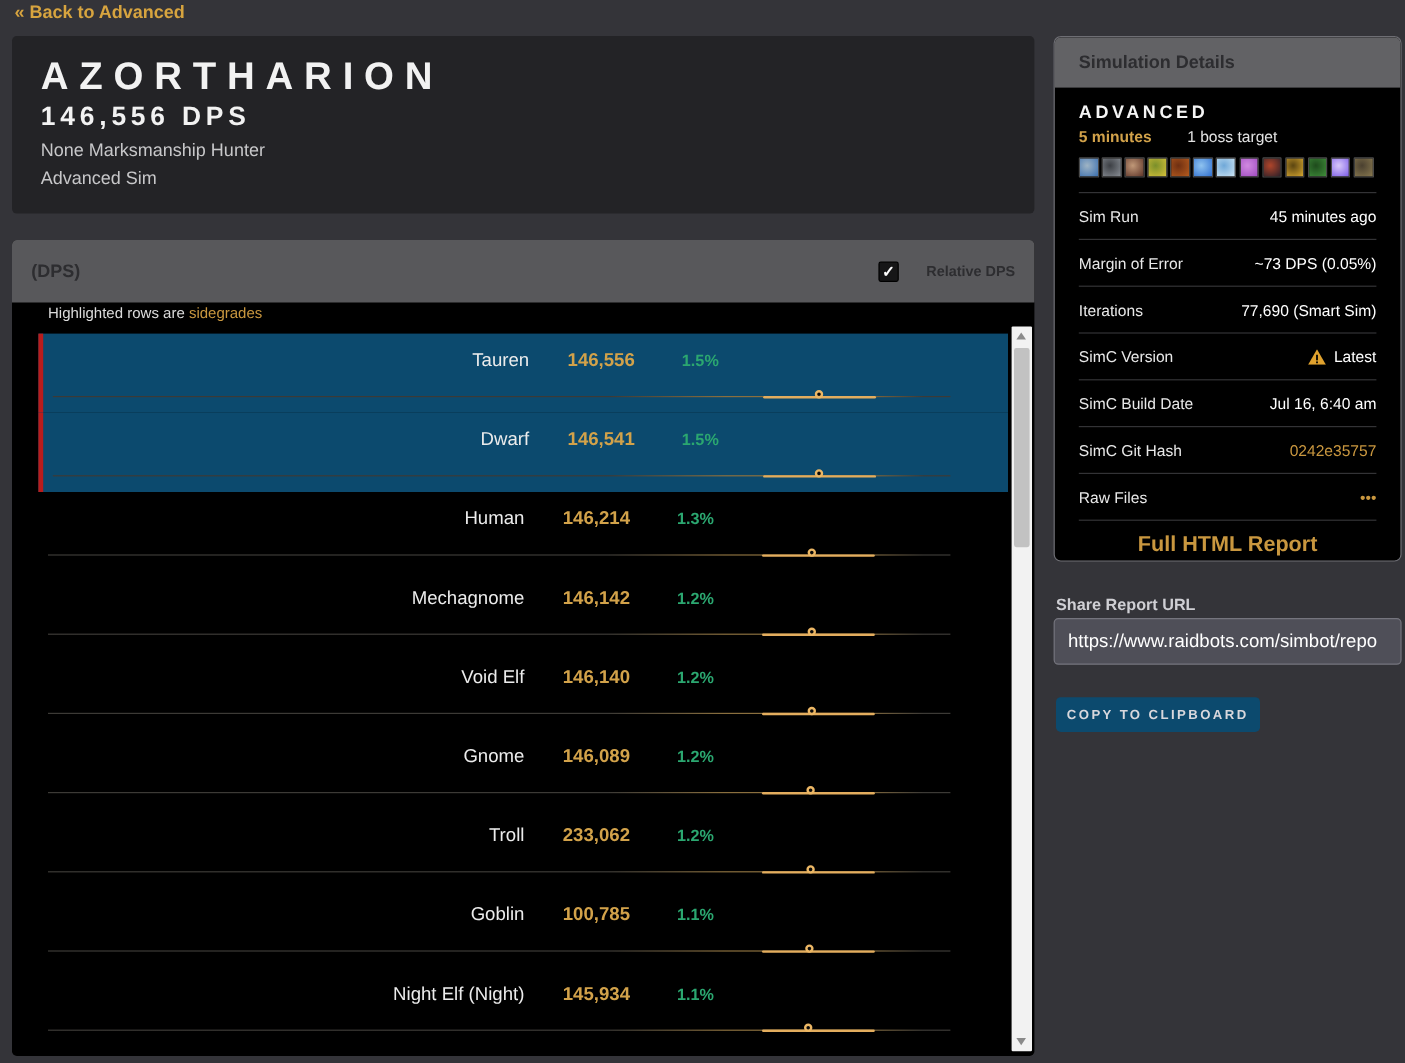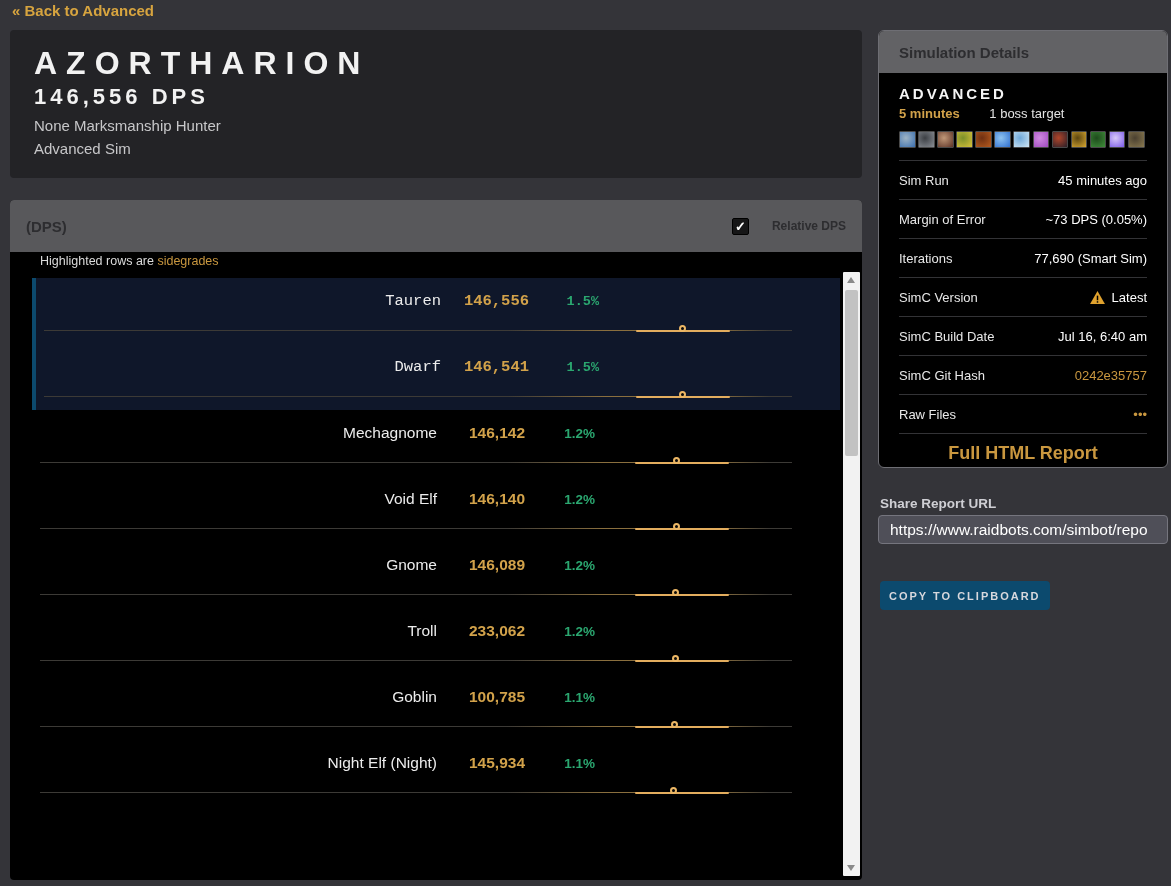--- a/index.html
+++ b/index.html
@@ -40,21 +40,21 @@
     width:17px; height:17px; background:#161617; border:1px solid #000;
     border-radius:2px; color:#fff; font-size:13px; line-height:15px;
     text-align:center; cursor:pointer; font-weight:700;
   }
   .relative-label { color:#2d2d30; font-size:12px; font-weight:700; margin-left:23px; }
   .dps-note { position:absolute; left:30px; top:54px; font-size:12.5px; color:#dcdcdc; }
   .dps-note a { color:#c9973f; text-decoration:none; cursor:pointer; }
   
   .rows-viewport { position:absolute; left:22px; top:78px; width:808px; height:594px; }
   .race-row { position:relative; width:100%; height:66px; }
-  .race-row.hl { background:#0f172a; border-left:4px solid #0c4a6e;font-family:Liberation Mono, monospace; }
+  .race-row.hl { background:#0c4a6e; border-left:4px solid #b91c1c; }
   .race-cols {
     position:absolute; left:0; top:14px; width:100%;
     display:flex; align-items:baseline;
   }
   .race-name { width:405px; text-align:right; font-size:15.5px; color:#ececec; }
   .race-dps  { width:88px;  text-align:right; font-size:15.5px; font-weight:700; color:#d2a24a; }
   .race-pct  { width:70px;  text-align:right; font-size:13.5px; font-weight:700; color:#2ba770; }
   .whisker { position:absolute; left:0; top:52px; width:100%; height:2px; }
   .w-line {
     position:absolute; left:1%; width:93%; top:0; height:1px;
@@ -104,21 +104,21 @@
   .detail-value { flex:1; text-align:right; color:#fff; display:flex; justify-content:flex-end; align-items:center; gap:7px; }
   .detail-value.link { color:#c9973f; cursor:pointer; }
   .warn-icon { width:15px; height:13px; display:inline-block; }
   .report-link {
     border-top:1px solid #333336; height:39px; display:flex; align-items:center; justify-content:center;
     color:#c9973f; font-size:18px; font-weight:700; cursor:pointer;
   }
   
   .share-label { position:absolute; left:880px; top:496px; font-size:13.5px; font-weight:700; color:#cfcfd4; }
   .share-input {
-    position:absolute; left:878px; top:515px; width:290px; height:29px;
+    position:absolute; left:878px; top:515px; width:290px; height:39px;
     background:#4f4f58; border:1px solid #75757e; border-radius:4px;
     color:#fff; font-size:15.5px; padding:4px 11px; white-space:nowrap; overflow:hidden;
     font-family:"Liberation Sans", sans-serif;
   }
   .copy-btn {
     position:absolute; left:880px; top:559px; height:29px;
     background:#0c4a6e; border:none; border-radius:4px; padding:0 9px;
     color:#d8d8dd; font-size:11px; font-weight:700; letter-spacing:2px; cursor:pointer;
     font-family:"Liberation Sans", sans-serif;
     margin-top:22px;
@@ -162,20 +162,32 @@
       <div class="race-row hl">
         <div class="race-cols">
           <span class="race-name">Dwarf</span>
           <span class="race-dps">146,541</span>
           <span class="race-pct">1.5%</span>
         </div>
         <div class="whisker">
           <span class="w-line"></span>
           <span class="w-box" style="left: 74.6%; width: 11.7%;"></span>
           <span class="w-dot" style="left: calc(80.6% - 5px);"></span>
+        </div>
+      </div>
+      <div class="race-row">
+        <div class="race-cols">
+          <span class="race-name">Human</span>
+          <span class="race-dps">146,214</span>
+          <span class="race-pct">1.3%</span>
+        </div>
+        <div class="whisker">
+          <span class="w-line"></span>
+          <span class="w-box" style="left: 74.6%; width: 11.7%;"></span>
+          <span class="w-dot" style="left: calc(80% - 5px);"></span>
         </div>
       </div>
       <div class="race-row">
         <div class="race-cols">
           <span class="race-name">Mechagnome</span>
           <span class="race-dps">146,142</span>
           <span class="race-pct">1.2%</span>
         </div>
         <div class="whisker">
           <span class="w-line"></span>

